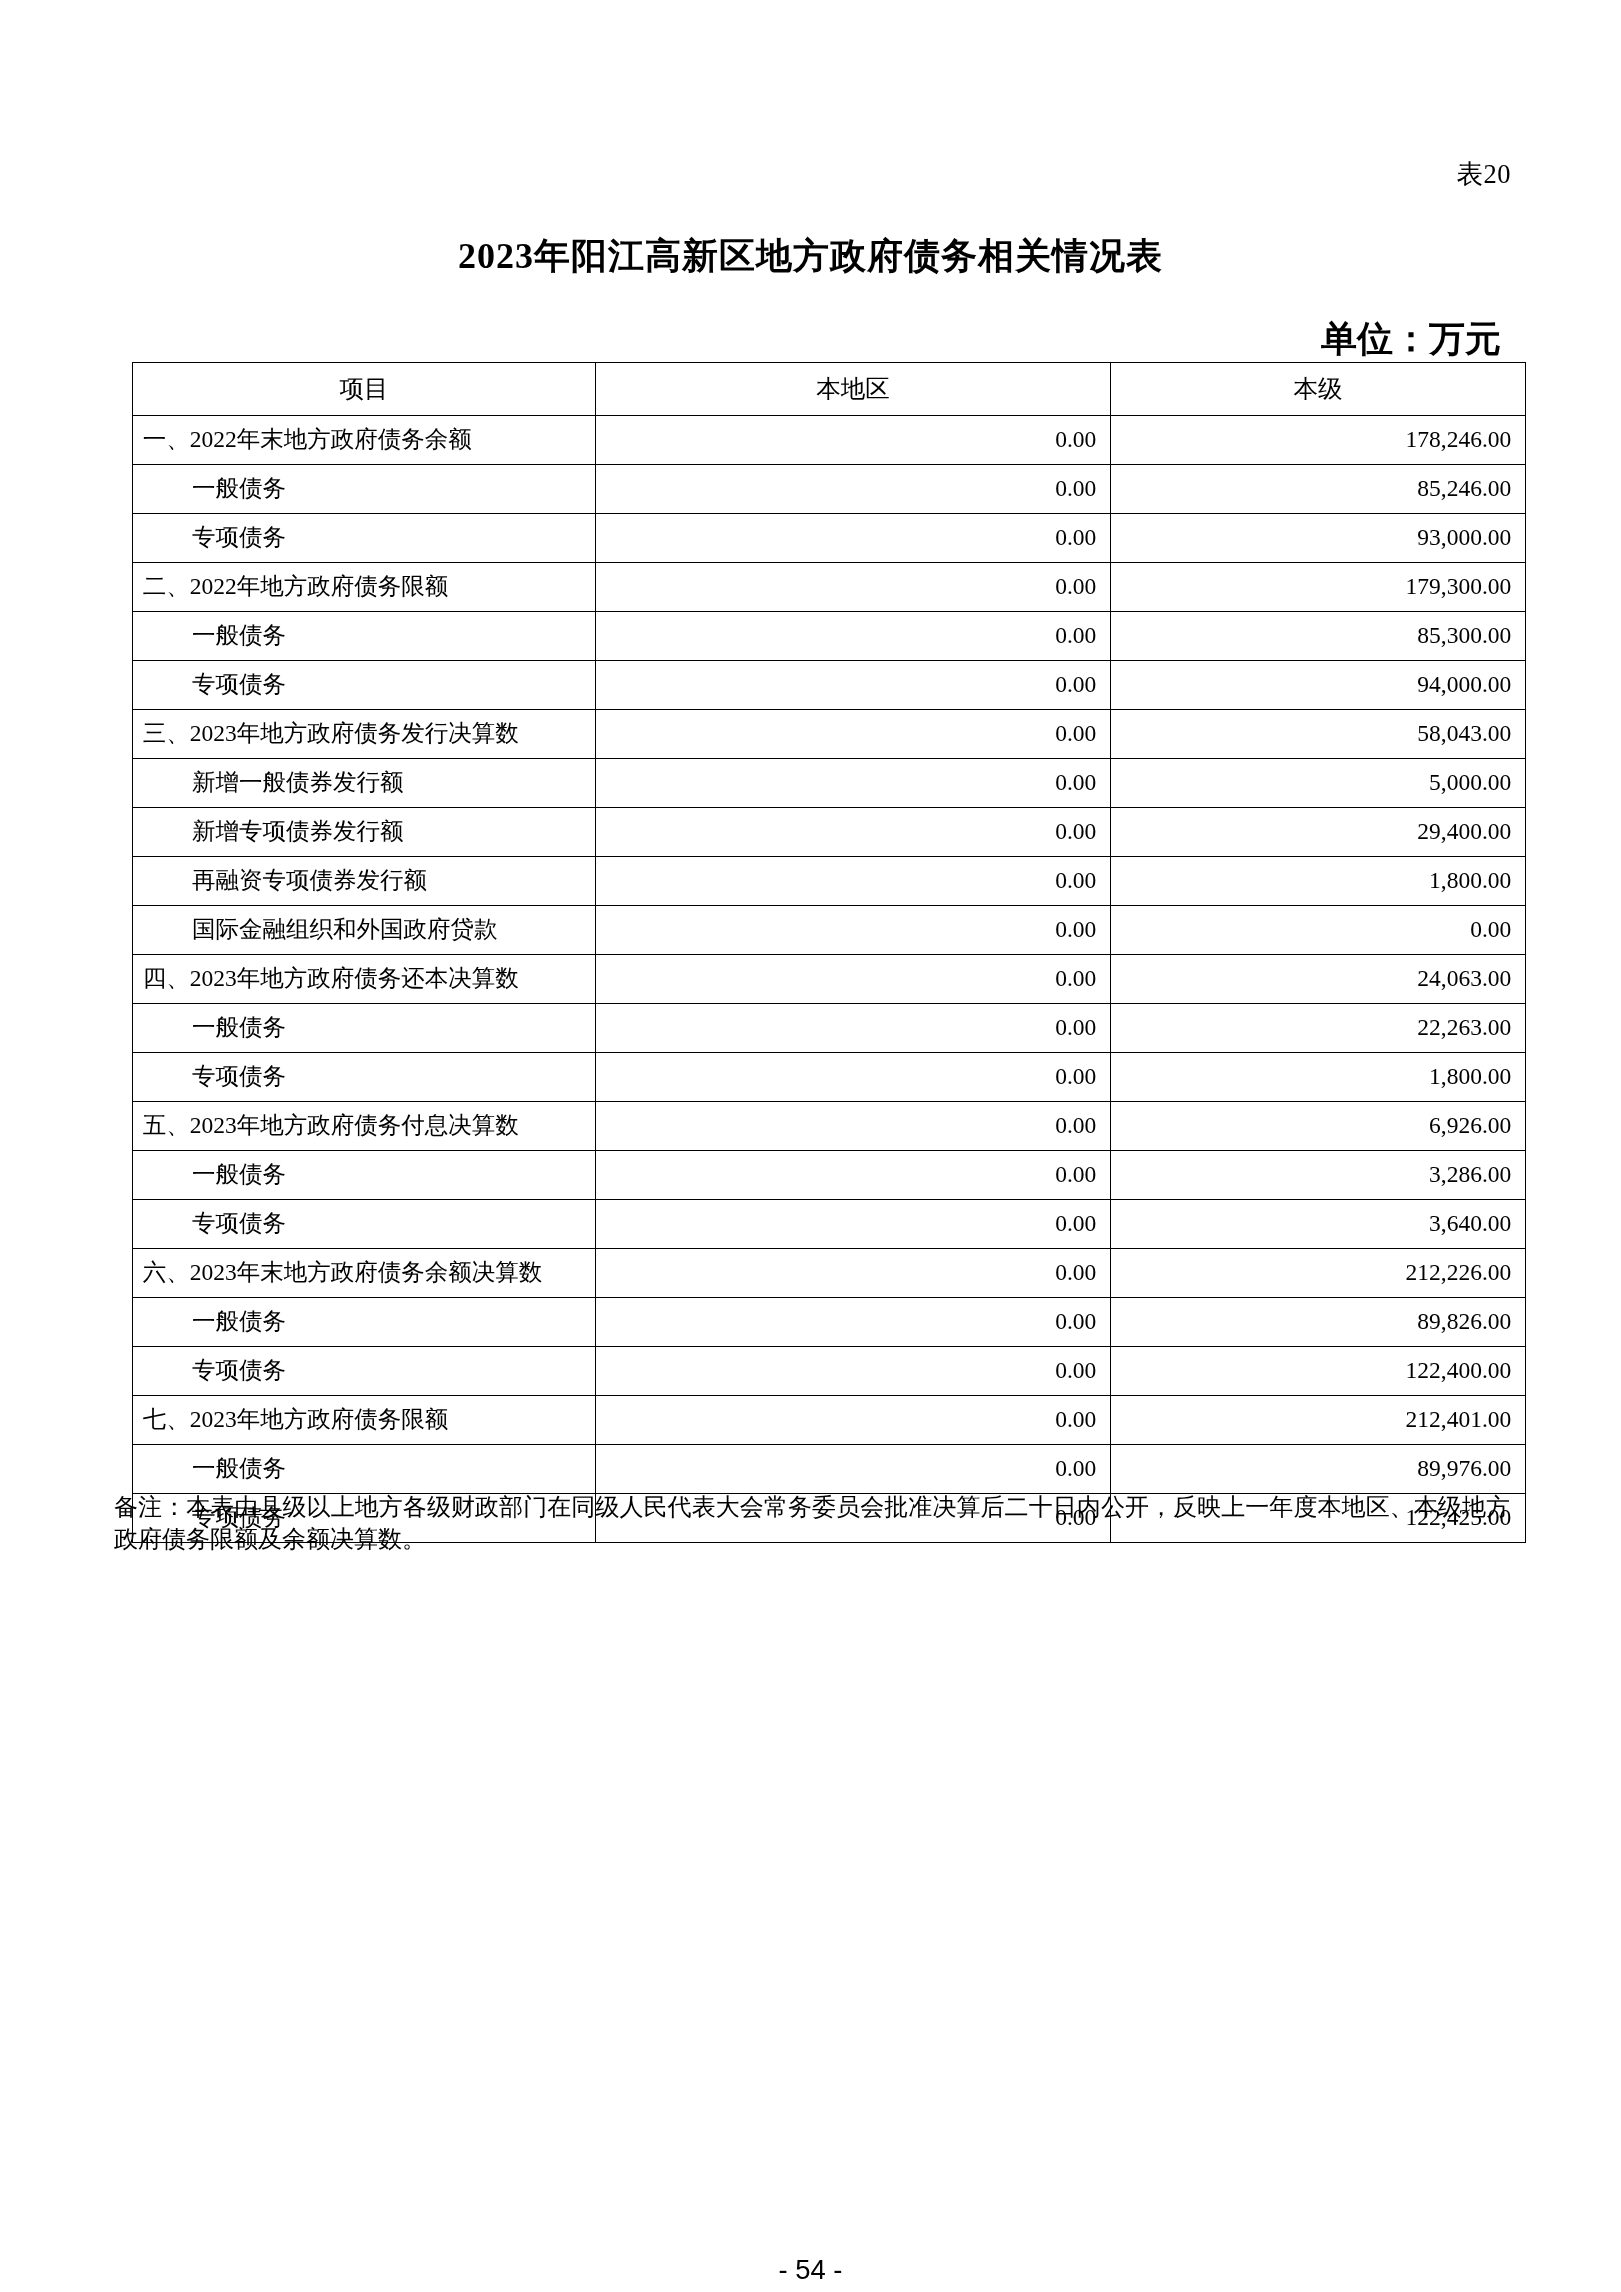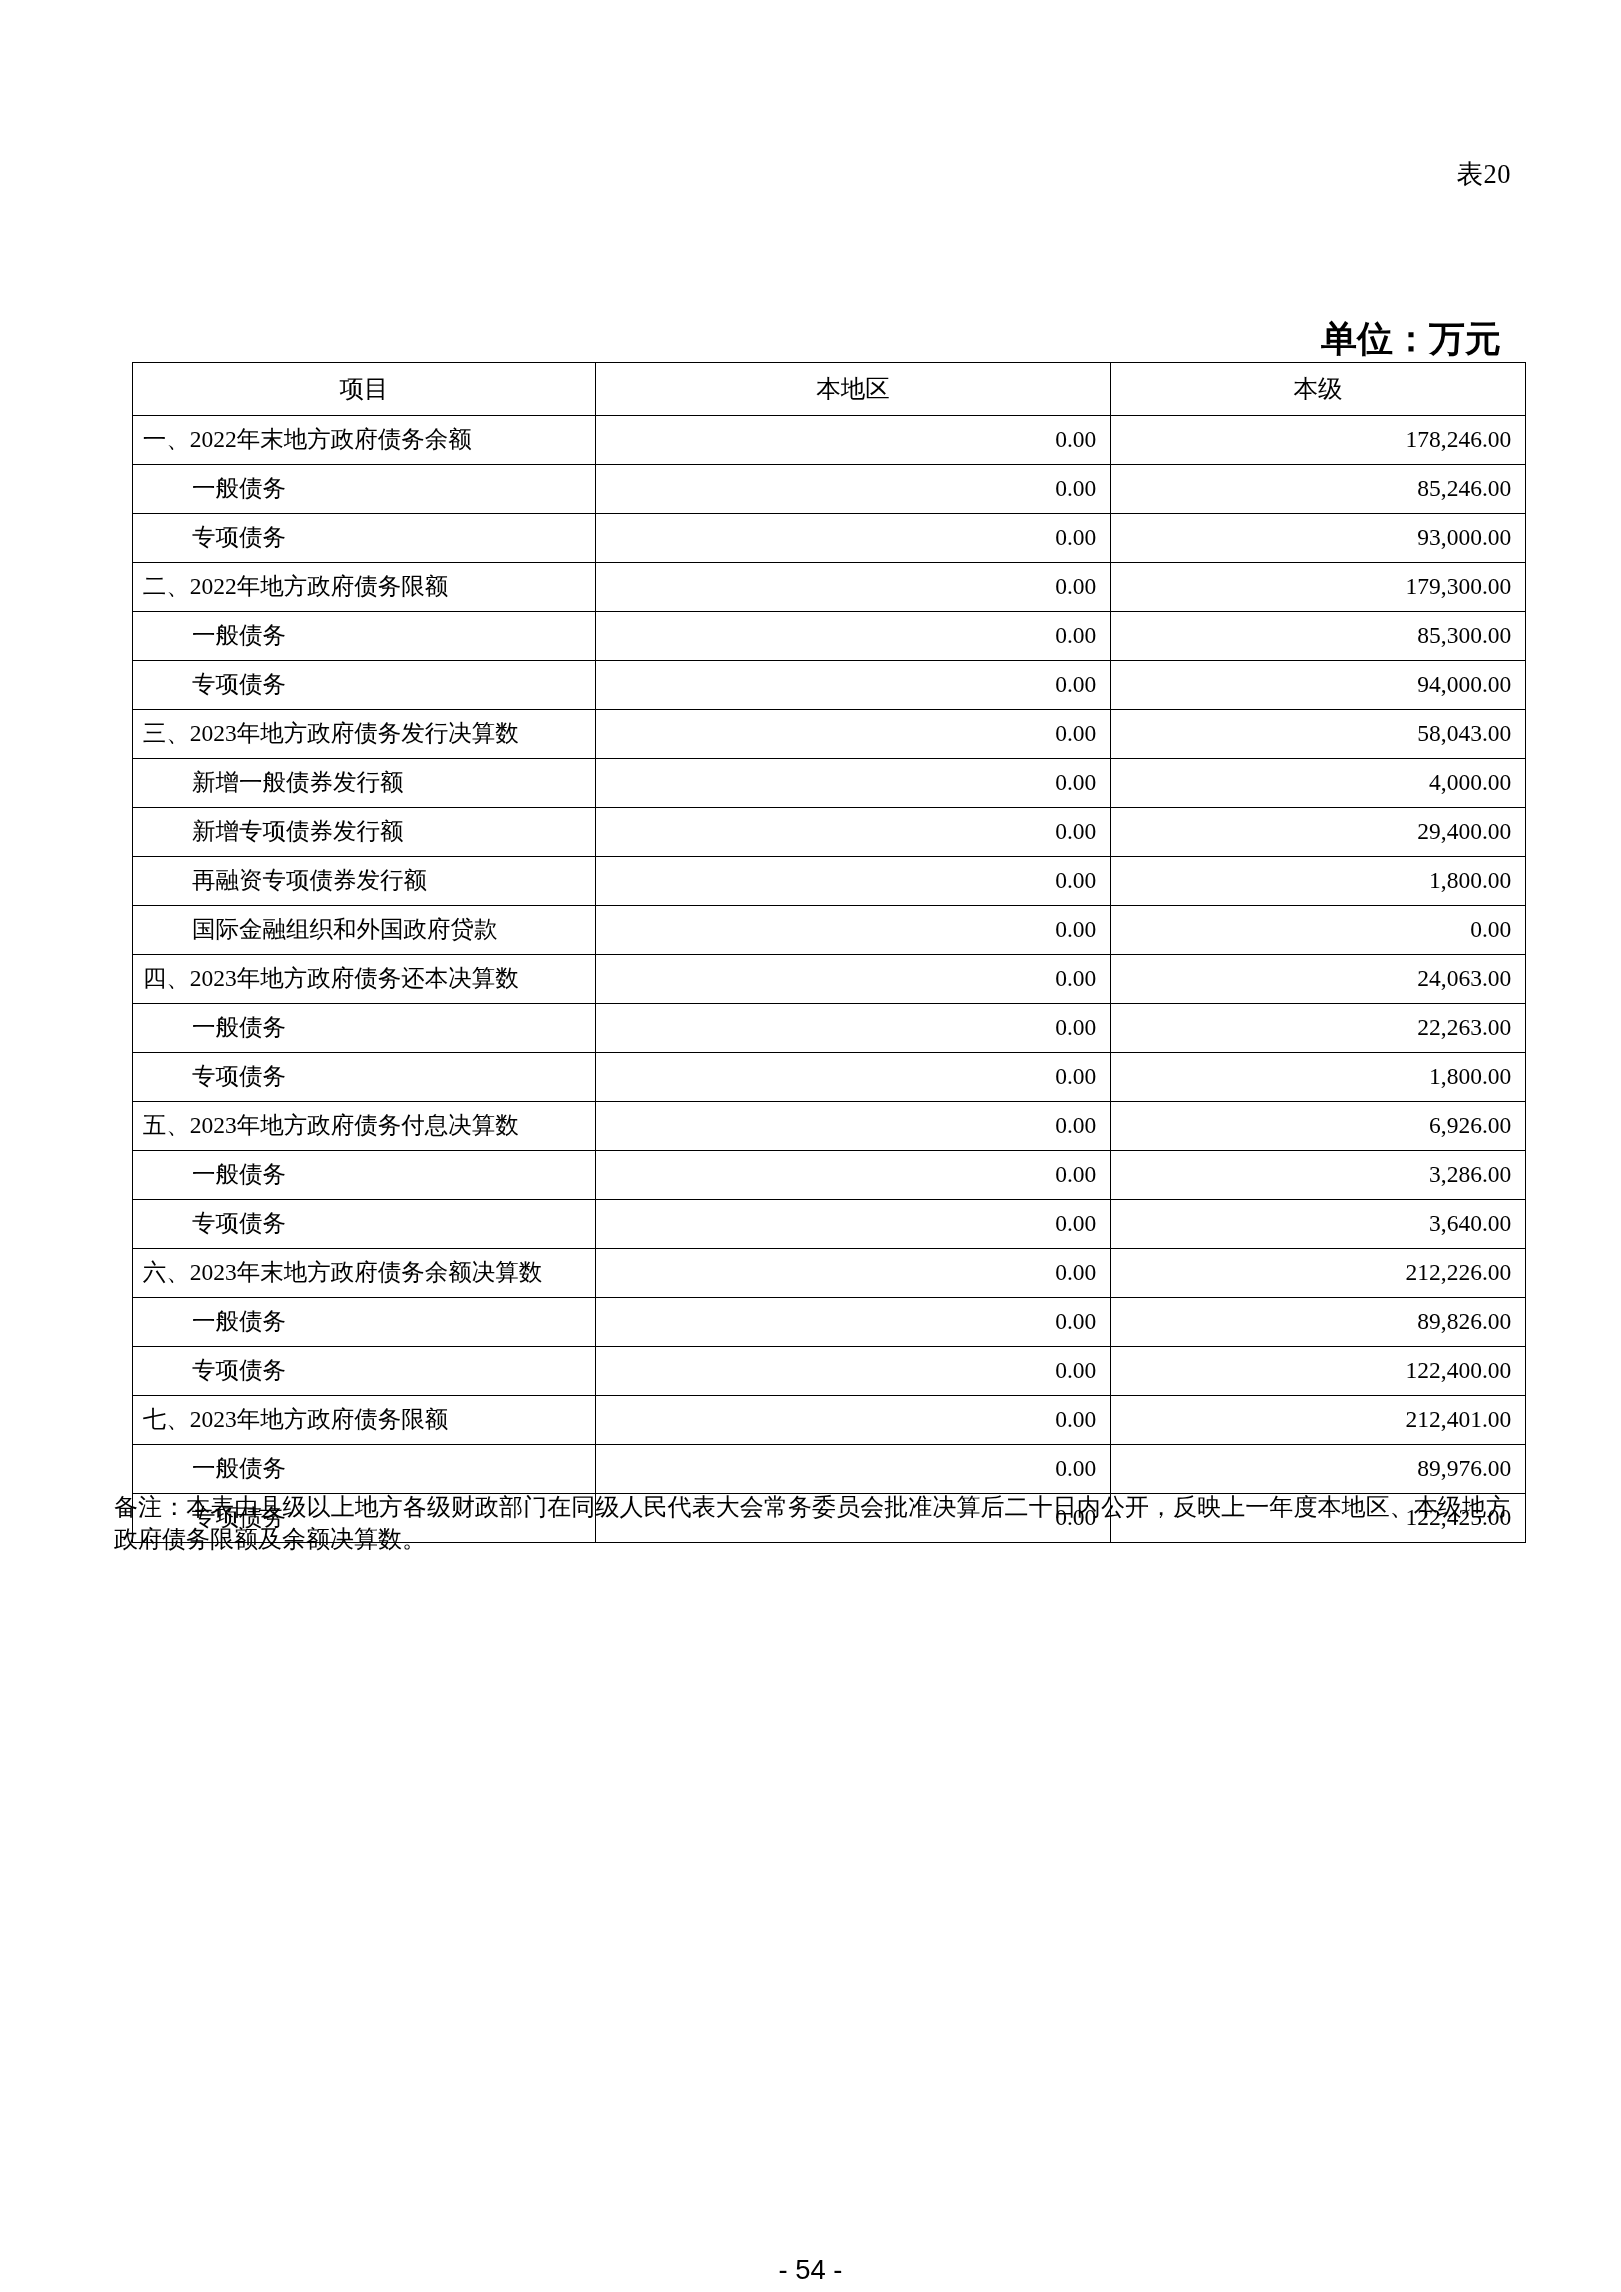--- a/index.html
+++ b/index.html
@@ -116,20 +116,21 @@
     font-family: "Liberation Sans", sans-serif;
   }
 </style>
 </head>
 <body>
 
 <div class="page">
 
   <div class="sheet-no">表20</div>
 
+  <div class="doc-title">2023年阳江高新区地方政府债务相关情况表</div>
 
   <div class="unit-line">单位：万元</div>
 
   <div class="tbl-wrap">
     <table class="debt">
       <colgroup>
         <col class="c-item">
         <col class="c-local">
         <col class="c-level">
       </colgroup>
@@ -172,21 +173,21 @@
             <td class="num">94,000.00</td>
           </tr>
           <tr>
             <td class="item lvl1">三、2023年地方政府债务发行决算数</td>
             <td class="num">0.00</td>
             <td class="num">58,043.00</td>
           </tr>
           <tr>
             <td class="item lvl2">新增一般债券发行额</td>
             <td class="num">0.00</td>
-            <td class="num">4,000.00</td>
+            <td class="num">5,000.00</td>
           </tr>
           <tr>
             <td class="item lvl2">新增专项债券发行额</td>
             <td class="num">0.00</td>
             <td class="num">29,400.00</td>
           </tr>
           <tr>
             <td class="item lvl2">再融资专项债券发行额</td>
             <td class="num">0.00</td>
             <td class="num">1,800.00</td>

